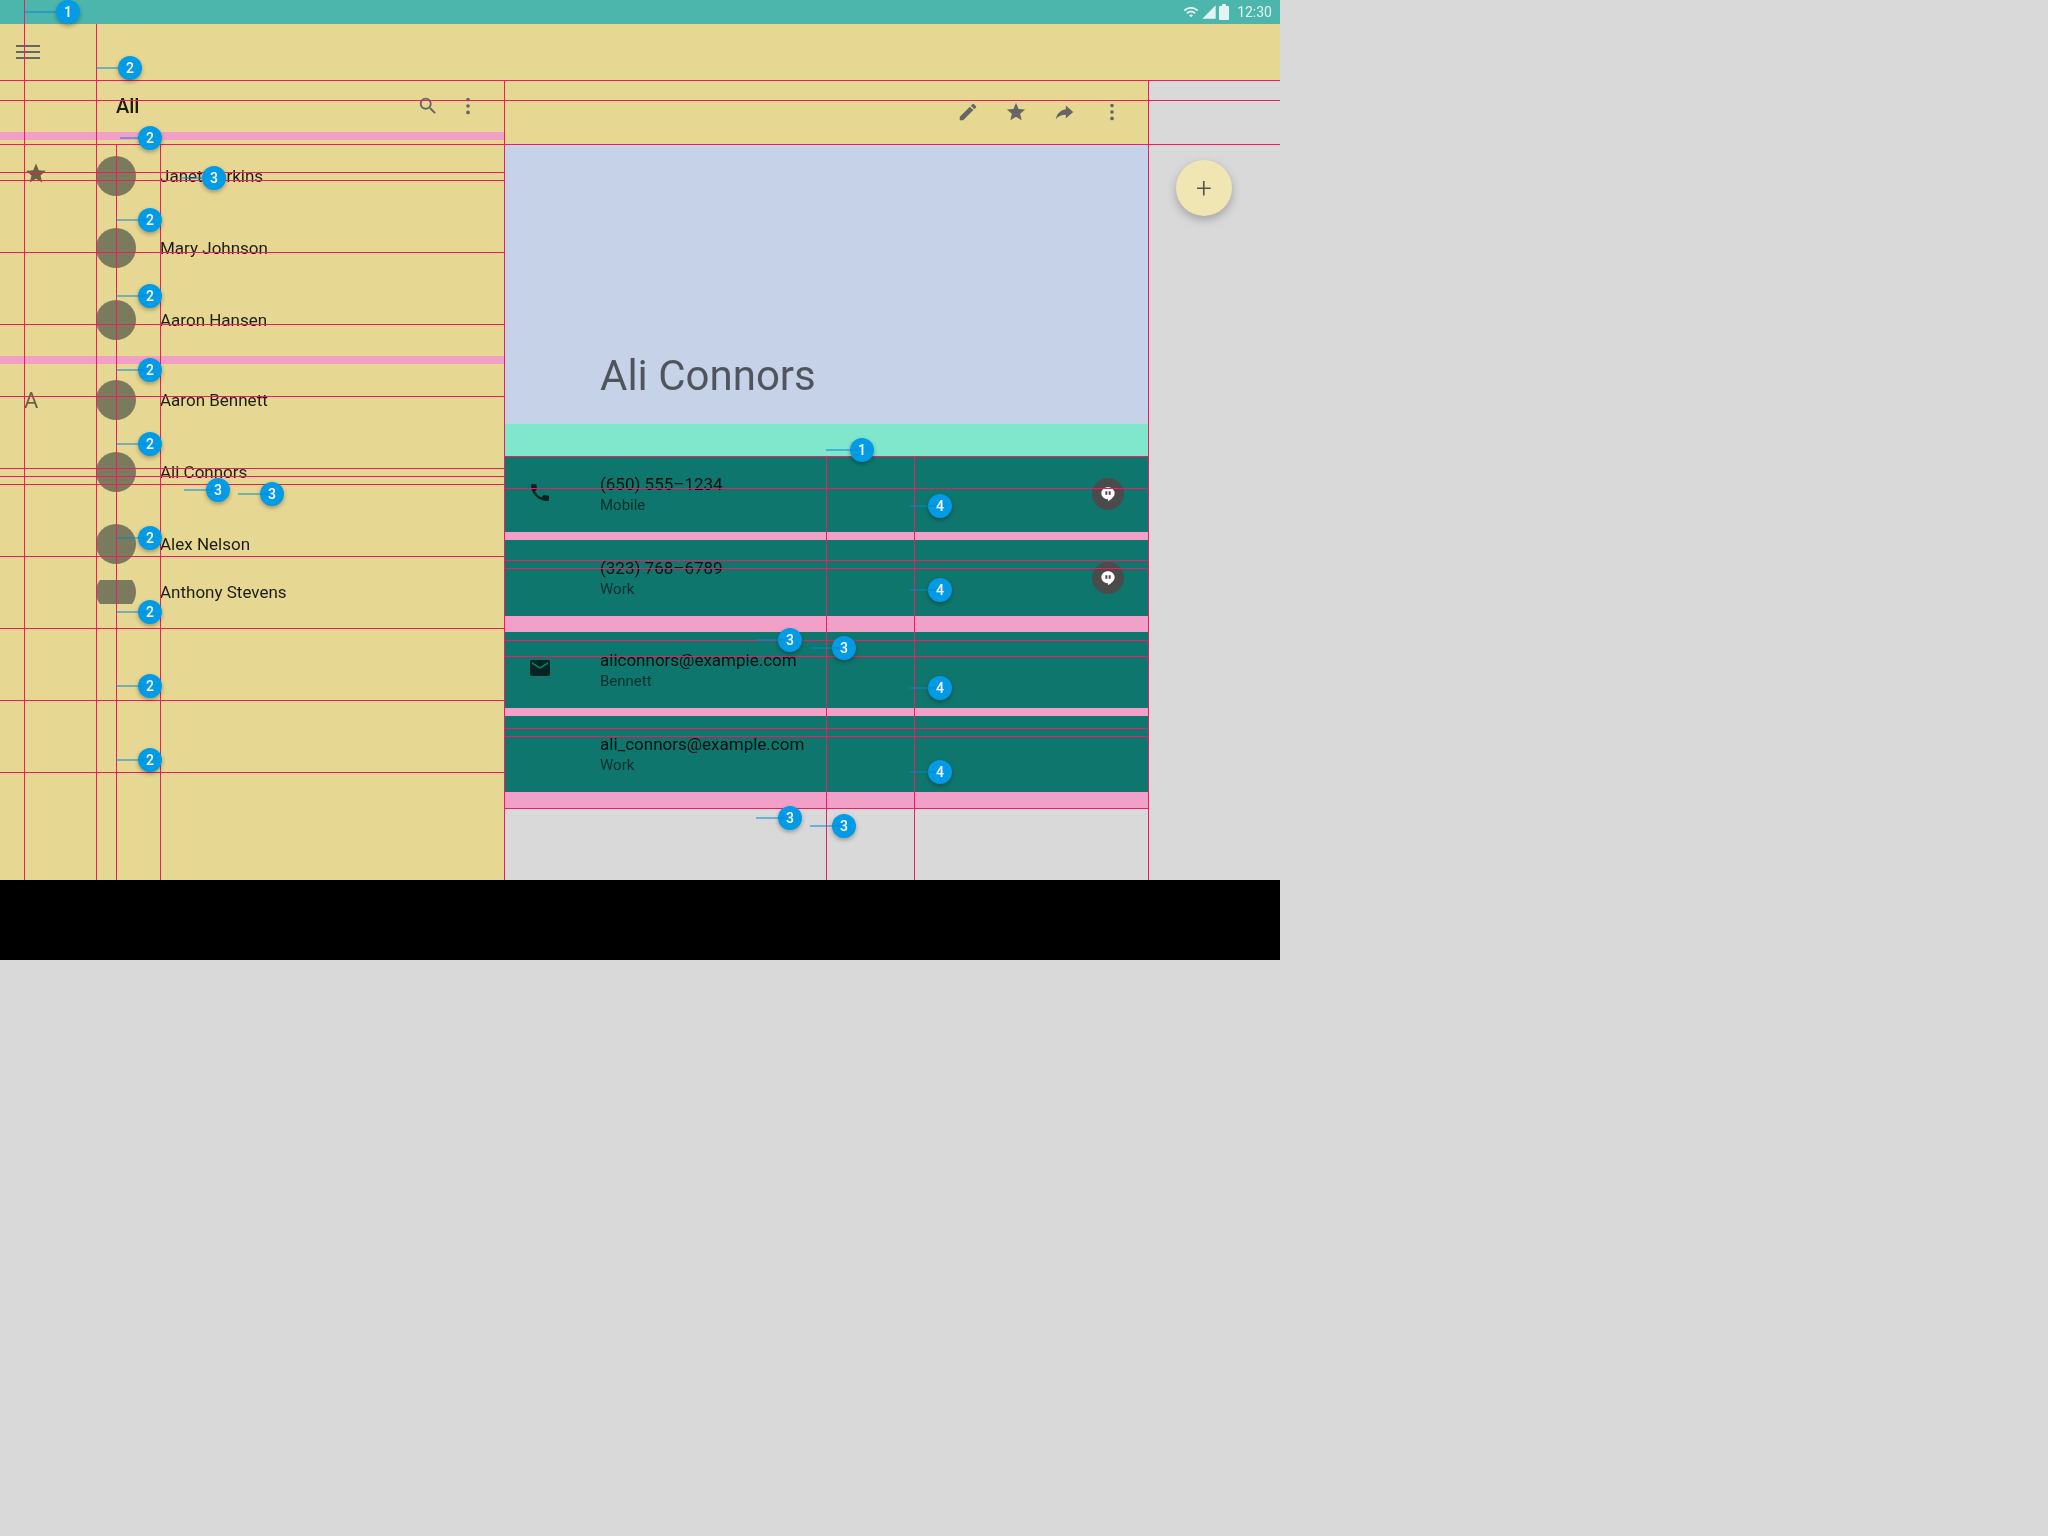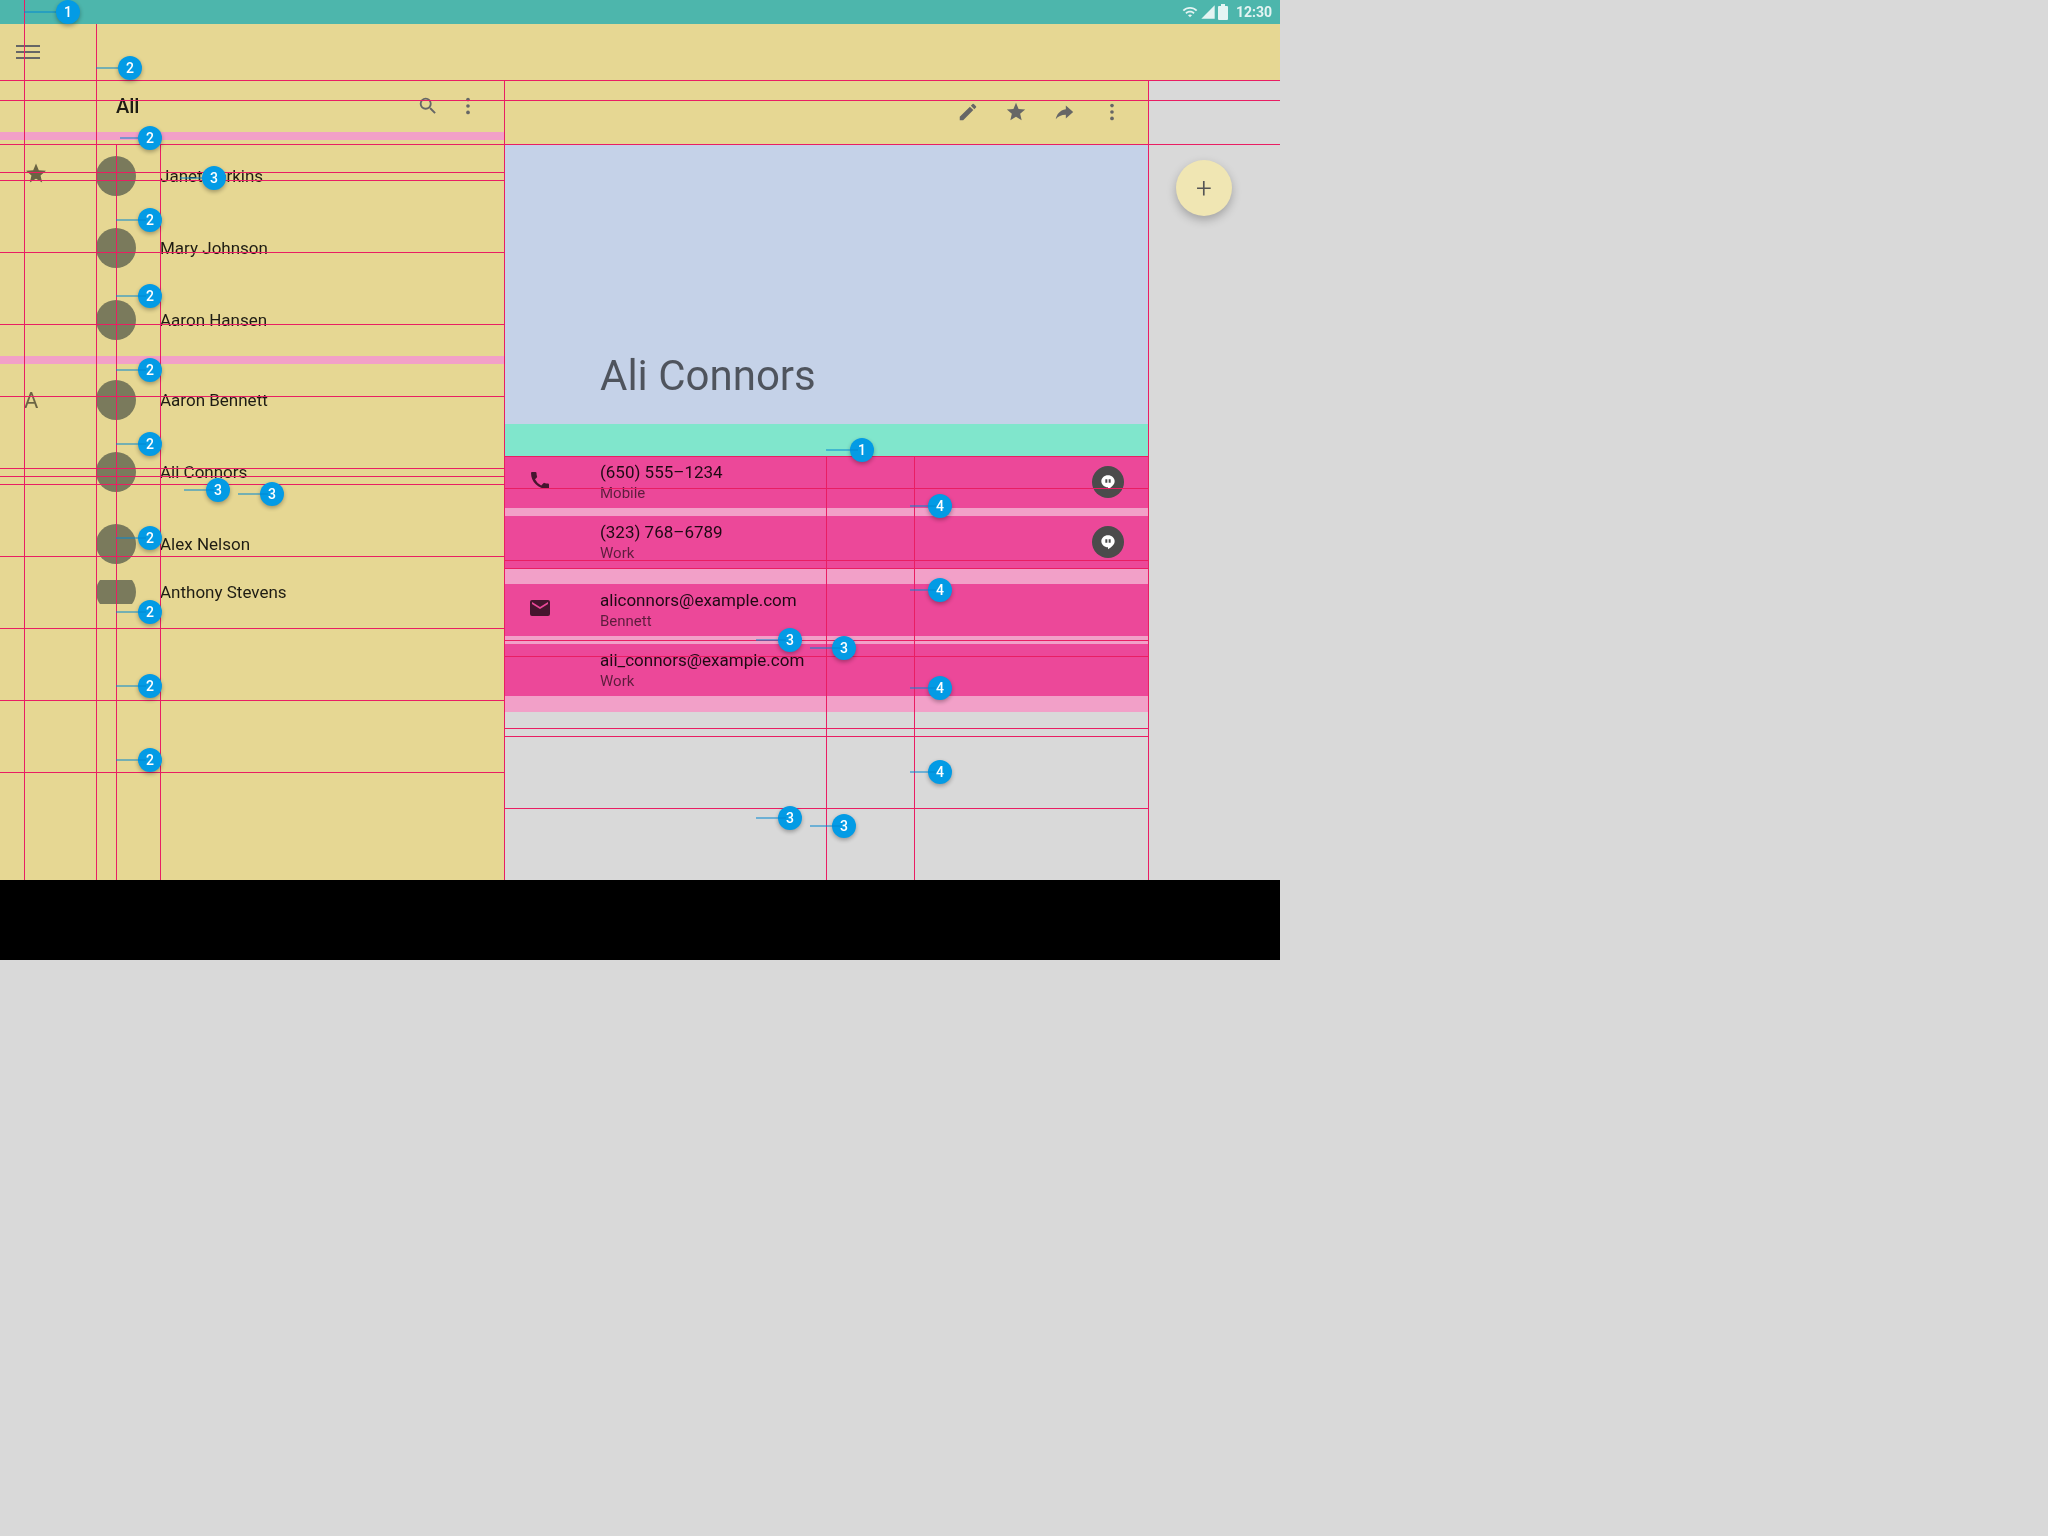--- a/index.html
+++ b/index.html
@@ -18,21 +18,21 @@
   background: #4db6ac;
   color: rgba(255,255,255,0.85);
   display: flex;
   justify-content: flex-end;
   align-items: center;
   padding-right: 8px;
   font-size: 14px;
   gap: 4px;
 }
 .status-bar .icons { display: flex; align-items: center; gap: 2px; }
-.status-time { margin-left: 4px; font-weight: 700; }
+.status-time { margin-left: 4px; font-weight: 400; }
 
 
 .app-bar {
   height: 56px;
   background: #e6d793;
   display: flex;
   align-items: center;
   padding-left: 16px;
 }
 .hamburger { width: 24px; height: 24px; display: flex; flex-direction: column; justify-content: center; gap: 4px; }
@@ -119,22 +119,22 @@
   background: #c5d2e8;
   display: flex;
   align-items: flex-end;
   padding: 0 0 24px 96px;
 }
 .hero-title { font-size: 42px; color: rgba(0,0,0,0.6); font-weight: 400; }
 
 
 .detail-list { background: #f2a0c8; }
 .detail-item {
-  height: 52px;
-  background: #ec4899;
+  height: 76px;
+  background: #0f766e;
   display: flex;
   align-items: center;
   position: relative;
 }
 .detail-icon {
   position: absolute;
   left: 24px;
   top: 50%;
   transform: translateY(-50%);
   color: rgba(0,0,0,0.7);

